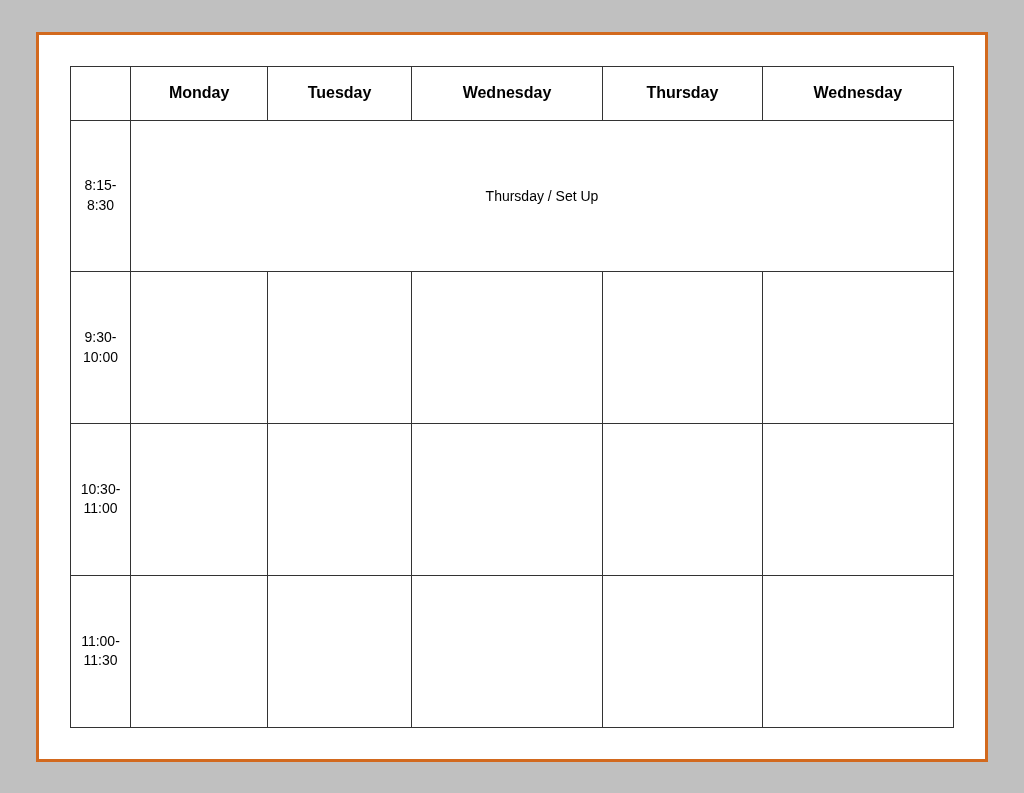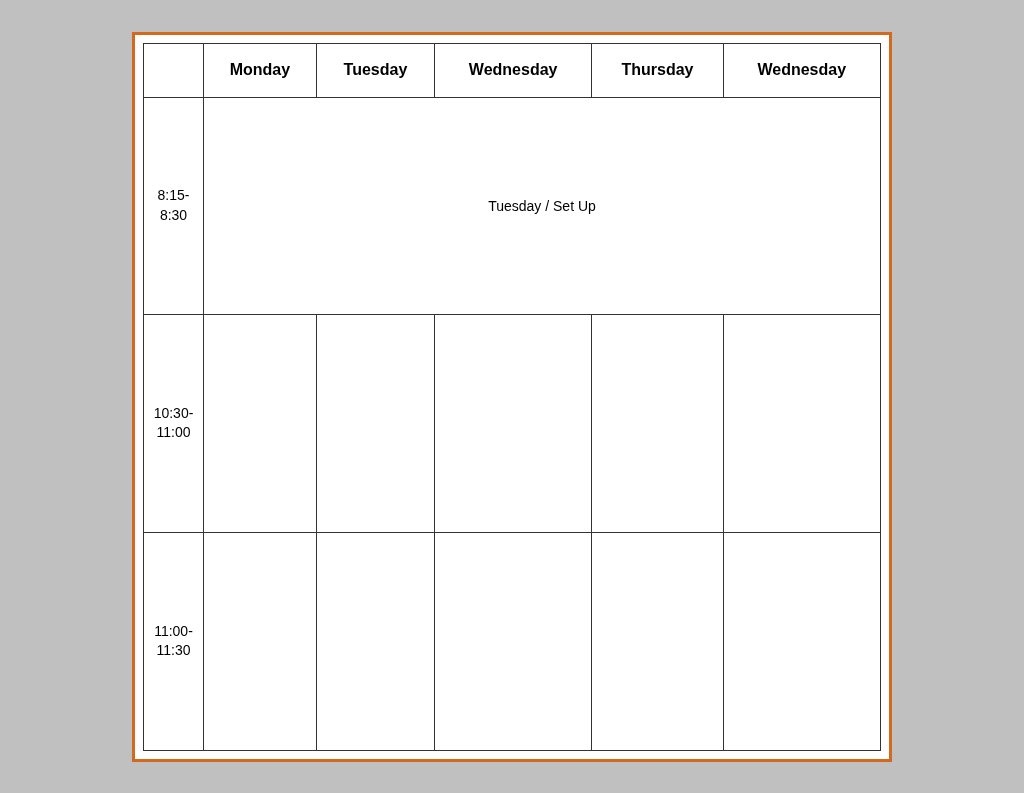--- a/index.html
+++ b/index.html
@@ -14,23 +14,23 @@
       justify-content: center;
       align-items: center;
       width: 1024px;
       height: 793px;
       font-family: Arial, sans-serif;
     }
 
     .page {
       background: #ffffff;
       border: 3px solid #d2691e;
-      width: 760px;
+      width: 952px;
       height: 730px;
-      padding: 8px;
+      padding: 31px;
     }
 
     .schedule-table {
       width: 100%;
       height: 100%;
       border-collapse: collapse;
       border: 1px solid #333;
     }
 
     .schedule-table th,
@@ -86,21 +86,30 @@
         <th class="day-col">Tuesday</th>
         <th class="day-col">Wednesday</th>
         <th class="day-col">Thursday</th>
         <th class="day-col">Wednesday</th>
       </tr>
     </thead>
     <tbody id="table-body">
     <tr>
           <td class="time-col" style="white-space: pre-line;">8:15-
 8:30</td>
-          <td colspan="5" class="arrival-cell">Tuesday / Set Up</td>
+          <td colspan="5" class="arrival-cell">Thursday / Set Up</td>
+        </tr>
+        <tr>
+          <td class="time-col" style="white-space: pre-line;">9:30-
+10:00</td>
+          <td></td>
+          <td></td>
+          <td></td>
+          <td></td>
+          <td></td>
         </tr>
         <tr>
           <td class="time-col" style="white-space: pre-line;">10:30-
 11:00</td>
           <td></td>
           <td></td>
           <td></td>
           <td></td>
           <td></td>
         </tr>

